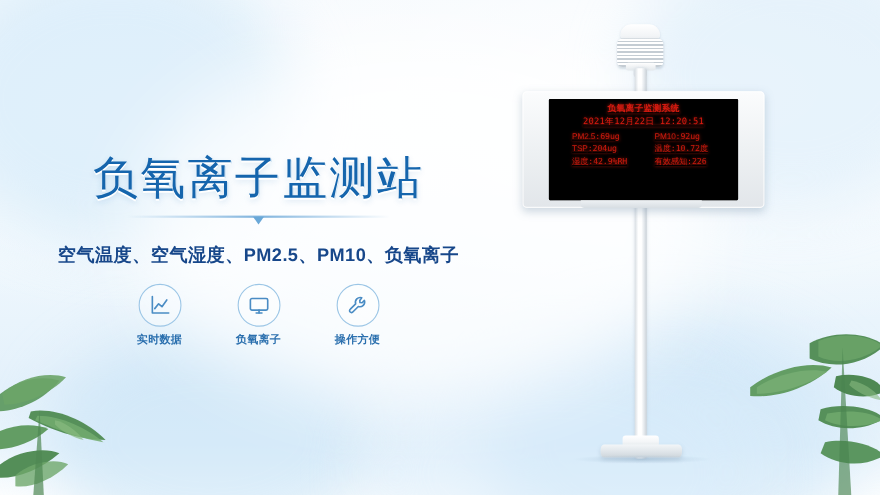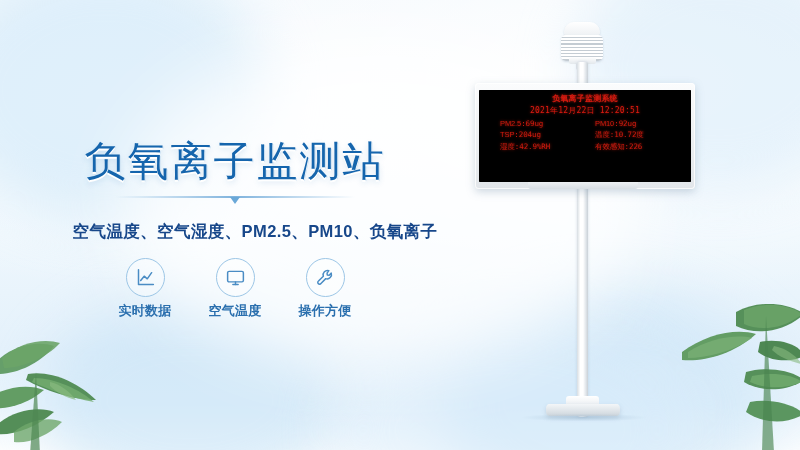--- a/index.html
+++ b/index.html
@@ -38,32 +38,32 @@
     color:#1565ad;
     text-shadow:0 2px 0 #ffffff, 1px 1px 0 #cfe3f3, 0 3px 6px rgba(21,101,173,.18);
   }
   .divider{position:absolute;left:115px;top:196px;width:240px;height:2px;
            background:linear-gradient(90deg,rgba(120,175,220,0) 0%, #7fb3dd 50%, rgba(120,175,220,0) 100%);}
   .divider:after{content:"";position:absolute;left:50%;top:1px;margin-left:-5px;
            width:0;height:0;border-left:5px solid transparent;border-right:5px solid transparent;
            border-top:7px solid #6aa8d8;}
   .subtitle{
     position:absolute;left:0;top:221px;width:470px;text-align:center;
-    font-size:16.5px;font-weight:600;color:#17478a;letter-spacing:.4px;padding-left:20px;
+    font-size:16.5px;font-weight:600;color:#17478a;letter-spacing:.4px;
   }
 
   .features{position:absolute;left:0;top:258px;width:470px;display:flex;justify-content:center;gap:26px;}
   .feat{width:64px;display:flex;flex-direction:column;align-items:center;gap:5px;}
   .feat .ring{
     width:37px;height:37px;border-radius:50%;
     border:1.4px solid #9cc6e6;display:flex;align-items:center;justify-content:center;
     background:rgba(255,255,255,.35);
   }
   .feat .ring svg{display:block;}
-  .feat .flabel{font-size:13px;color:#2a6fae;font-weight:600;letter-spacing:.3px;white-space:nowrap;}
+  .feat .flabel{font-size:10px;color:#2a6fae;font-weight:600;letter-spacing:.3px;white-space:nowrap;}
 
   
   .device{position:absolute;left:430px;top:0;width:370px;height:450px;}
 
   .pole{
     position:absolute;left:147px;top:62px;width:11px;height:355px;
     background:linear-gradient(90deg,#d7dde2 0%, #ffffff 30%, #ffffff 55%, #dfe4e9 82%, #c9d0d6 100%);
     border-radius:2px;
     box-shadow:0 0 3px rgba(140,160,180,.35);
   }
@@ -106,21 +106,21 @@
     background:linear-gradient(90deg,#dfe4e9,#ffffff 45%,#d6dce2);
     border-radius:2px;
   }
 
   
   .screen-frame{
     position:absolute;left:45px;top:83px;width:220px;height:106px;
     background:linear-gradient(180deg,#fbfcfd 0%, #eef1f3 50%, #e2e6ea 100%);
     border-radius:4px;
     box-shadow:0 3px 8px rgba(120,145,170,.35), inset 0 0 0 1px rgba(255,255,255,.8);
-    padding:7px 4px;box-sizing:border-box;
+    padding:7px 24px;box-sizing:border-box;text-decoration:underline;
   }
   .screen{
     width:100%;height:100%;background:#000000;border-radius:1px;
     box-shadow:inset 0 0 6px rgba(0,0,0,.9);
     position:relative;overflow:hidden;
     font-family:"DejaVu Sans Mono","Liberation Mono",monospace;
   }
   .led-head{
     text-align:center;color:#d51a10;font-size:8px;font-weight:700;
     margin-top:3px;letter-spacing:.2px;text-shadow:0 0 3px rgba(255,40,20,.75);
@@ -180,21 +180,21 @@
 
 
       <div class="feat">
         <span class="ring">
           <svg width="21" height="21" viewBox="0 0 24 24" fill="none" stroke="#4a8cc4" stroke-width="1.7" stroke-linecap="round" stroke-linejoin="round">
             <rect x="3" y="5" width="18" height="12" rx="1.6"></rect>
             <path d="M9 20 L15 20"></path>
             <path d="M12 17 L12 20"></path>
           </svg>
         </span>
-        <span class="flabel">空气温度</span>
+        <span class="flabel">负氧离子</span>
       </div>
 
       <div class="feat">
         <span class="ring">
           <svg width="21" height="21" viewBox="0 0 24 24" fill="none" stroke="#4a8cc4" stroke-width="1.7" stroke-linecap="round" stroke-linejoin="round">
             <path d="M15.8 4.2 a5 5 0 0 0-6.3 6.3 L4 16 a2 2 0 1 0 2.8 2.8 l5.5-5.5 a5 5 0 0 0 6.3-6.3 L16.2 9.4 14 9.2 13.8 7 Z"></path>
           </svg>
         </span>
         <span class="flabel">操作方便</span>
       </div>

